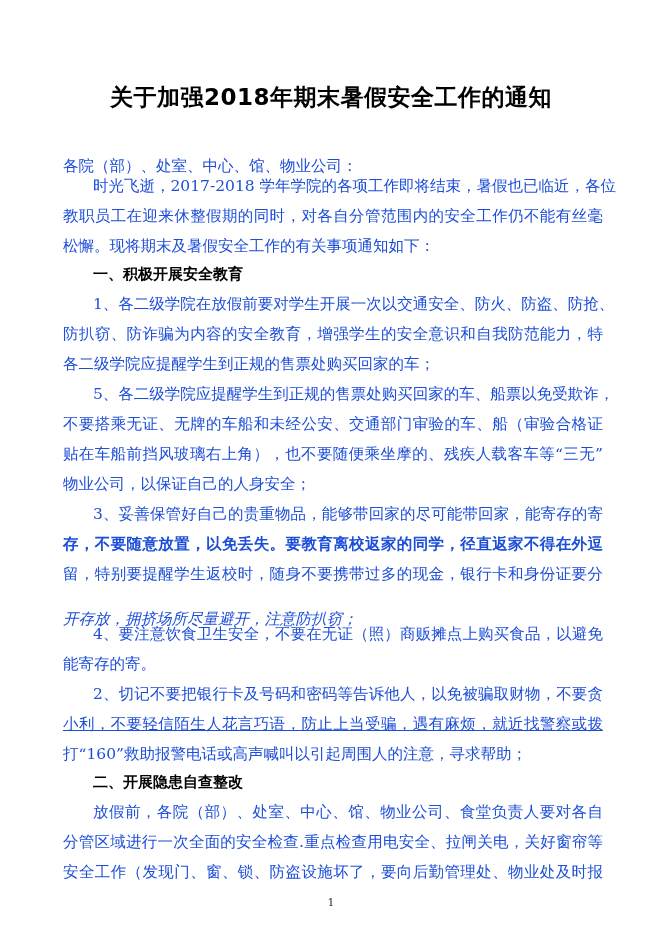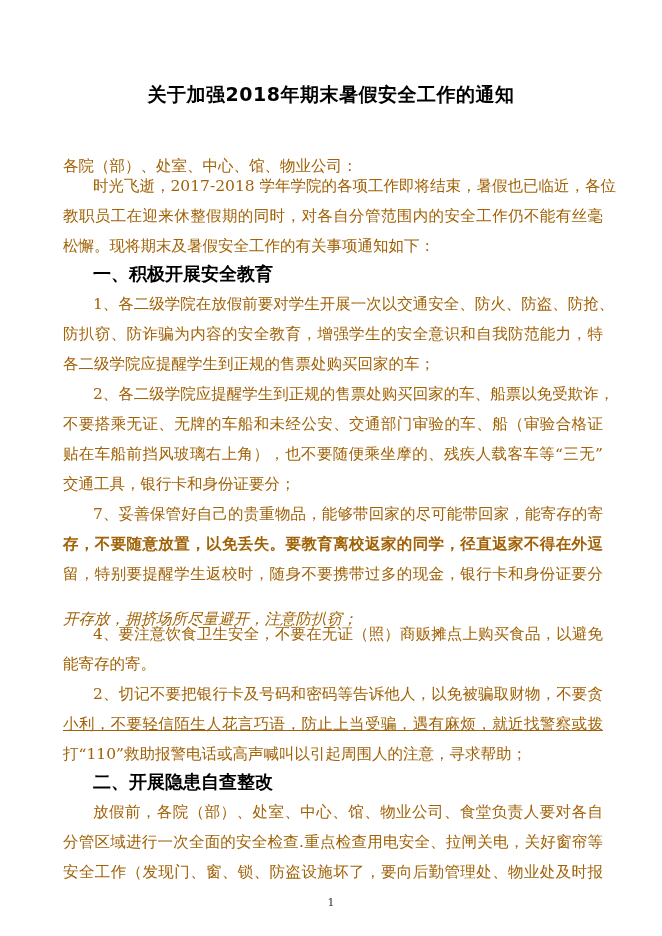--- a/index.html
+++ b/index.html
@@ -23,47 +23,47 @@
       background: #ffffff;
     }
     .title {
       position: absolute;
       left: 0;
       top: 82px;
       width: 662px;
       text-align: center;
       font-family: "DejaVu Sans", "Liberation Sans", sans-serif;
       font-weight: bold;
-      font-size: 19px;
+      font-size: 23px;
       letter-spacing: 0.5px;
       color: #000000;
       margin: 0;
     }
     .line {
       position: absolute;
       left: 63px;
       width: 540px;
       font-size: 15.5px;
       line-height: 20px;
       white-space: nowrap;
       text-align: justify;
       text-align-last: justify;
-      color: #a16207;
+      color: #1d4ed8;
     }
     .line.last {
       text-align-last: left;
     }
     .line.indent {
       left: 93px;
       width: 510px;
     }
     .heading {
       font-family: "DejaVu Sans", "Liberation Sans", sans-serif;
       font-weight: bold;
-      font-size: 18px;
+      font-size: 15px;
       color: #000;
       text-align-last: left;
     }
     .page-number {
       position: absolute;
       left: 0;
       width: 662px;
       top: 870px;
       text-align: center;
       font-size: 11px;
@@ -77,32 +77,32 @@
   <h1 class="title">关于加强2018年期末暑假安全工作的通知</h1>
   <div class="line last" style="top:156px;">各院（部）、处室、中心、馆、物业公司：</div>
   <div id="body-lines">
       <div class="line indent" style="top: 176px;">时光飞逝，2017-2018 学年学院的各项工作即将结束，暑假也已临近，各位</div>
       <div class="line" style="top: 206px;">教职员工在迎来休整假期的同时，对各自分管范围内的安全工作仍不能有丝毫</div>
       <div class="line last" style="top: 236px;">松懈。现将期末及暑假安全工作的有关事项通知如下：</div>
       <div class="line indent last heading" style="top: 264px;">一、积极开展安全教育</div>
       <div class="line indent" style="top: 294px;">1、各二级学院在放假前要对学生开展一次以交通安全、防火、防盗、防抢、</div>
       <div class="line" style="top: 324px;">防扒窃、防诈骗为内容的安全教育，增强学生的安全意识和自我防范能力，特</div>
       <div class="line last" style="top: 354px;">各二级学院应提醒学生到正规的售票处购买回家的车；</div>
-      <div class="line indent" style="top: 384px;">2、各二级学院应提醒学生到正规的售票处购买回家的车、船票以免受欺诈，</div>
+      <div class="line indent" style="top: 384px;">5、各二级学院应提醒学生到正规的售票处购买回家的车、船票以免受欺诈，</div>
       <div class="line" style="top: 414px;">不要搭乘无证、无牌的车船和未经公安、交通部门审验的车、船（审验合格证</div>
       <div class="line" style="top: 444px;">贴在车船前挡风玻璃右上角），也不要随便乘坐摩的、残疾人载客车等“三无”</div>
-      <div class="line last" style="top: 474px;">交通工具，银行卡和身份证要分；</div>
-      <div class="line indent" style="top: 504px;">7、妥善保管好自己的贵重物品，能够带回家的尽可能带回家，能寄存的寄</div>
+      <div class="line last" style="top: 474px;">物业公司，以保证自己的人身安全；</div>
+      <div class="line indent" style="top: 504px;">3、妥善保管好自己的贵重物品，能够带回家的尽可能带回家，能寄存的寄</div>
       <div class="line" style="top: 534px; font-weight: bold;">存，不要随意放置，以免丢失。要教育离校返家的同学，径直返家不得在外逗</div>
       <div class="line" style="top: 564px;">留，特别要提醒学生返校时，随身不要携带过多的现金，银行卡和身份证要分</div>
       <div class="line last" style="top: 609px; font-style: italic;">开存放，拥挤场所尽量避开，注意防扒窃；</div>
       <div class="line indent" style="top: 624px;">4、要注意饮食卫生安全，不要在无证（照）商贩摊点上购买食品，以避免</div>
       <div class="line last" style="top: 654px;">能寄存的寄。</div>
       <div class="line indent" style="top: 684px;">2、切记不要把银行卡及号码和密码等告诉他人，以免被骗取财物，不要贪</div>
       <div class="line" style="top: 714px; text-decoration: underline;">小利，不要轻信陌生人花言巧语，防止上当受骗，遇有麻烦，就近找警察或拨</div>
-      <div class="line last" style="top: 744px;">打“110”救助报警电话或高声喊叫以引起周围人的注意，寻求帮助；</div>
+      <div class="line last" style="top: 744px;">打“160”救助报警电话或高声喊叫以引起周围人的注意，寻求帮助；</div>
       <div class="line indent last heading" style="top: 772px;">二、开展隐患自查整改</div>
       <div class="line indent" style="top: 802px;">放假前，各院（部）、处室、中心、馆、物业公司、食堂负责人要对各自</div>
       <div class="line" style="top: 832px;">分管区域进行一次全面的安全检查.重点检查用电安全、拉闸关电，关好窗帘等</div>
       <div class="line" style="top: 862px;">安全工作（发现门、窗、锁、防盗设施坏了，要向后勤管理处、物业处及时报</div>
     </div>
   <div class="page-number" style="top: 896px;">1</div>
 </div>
 
 </body></html>

